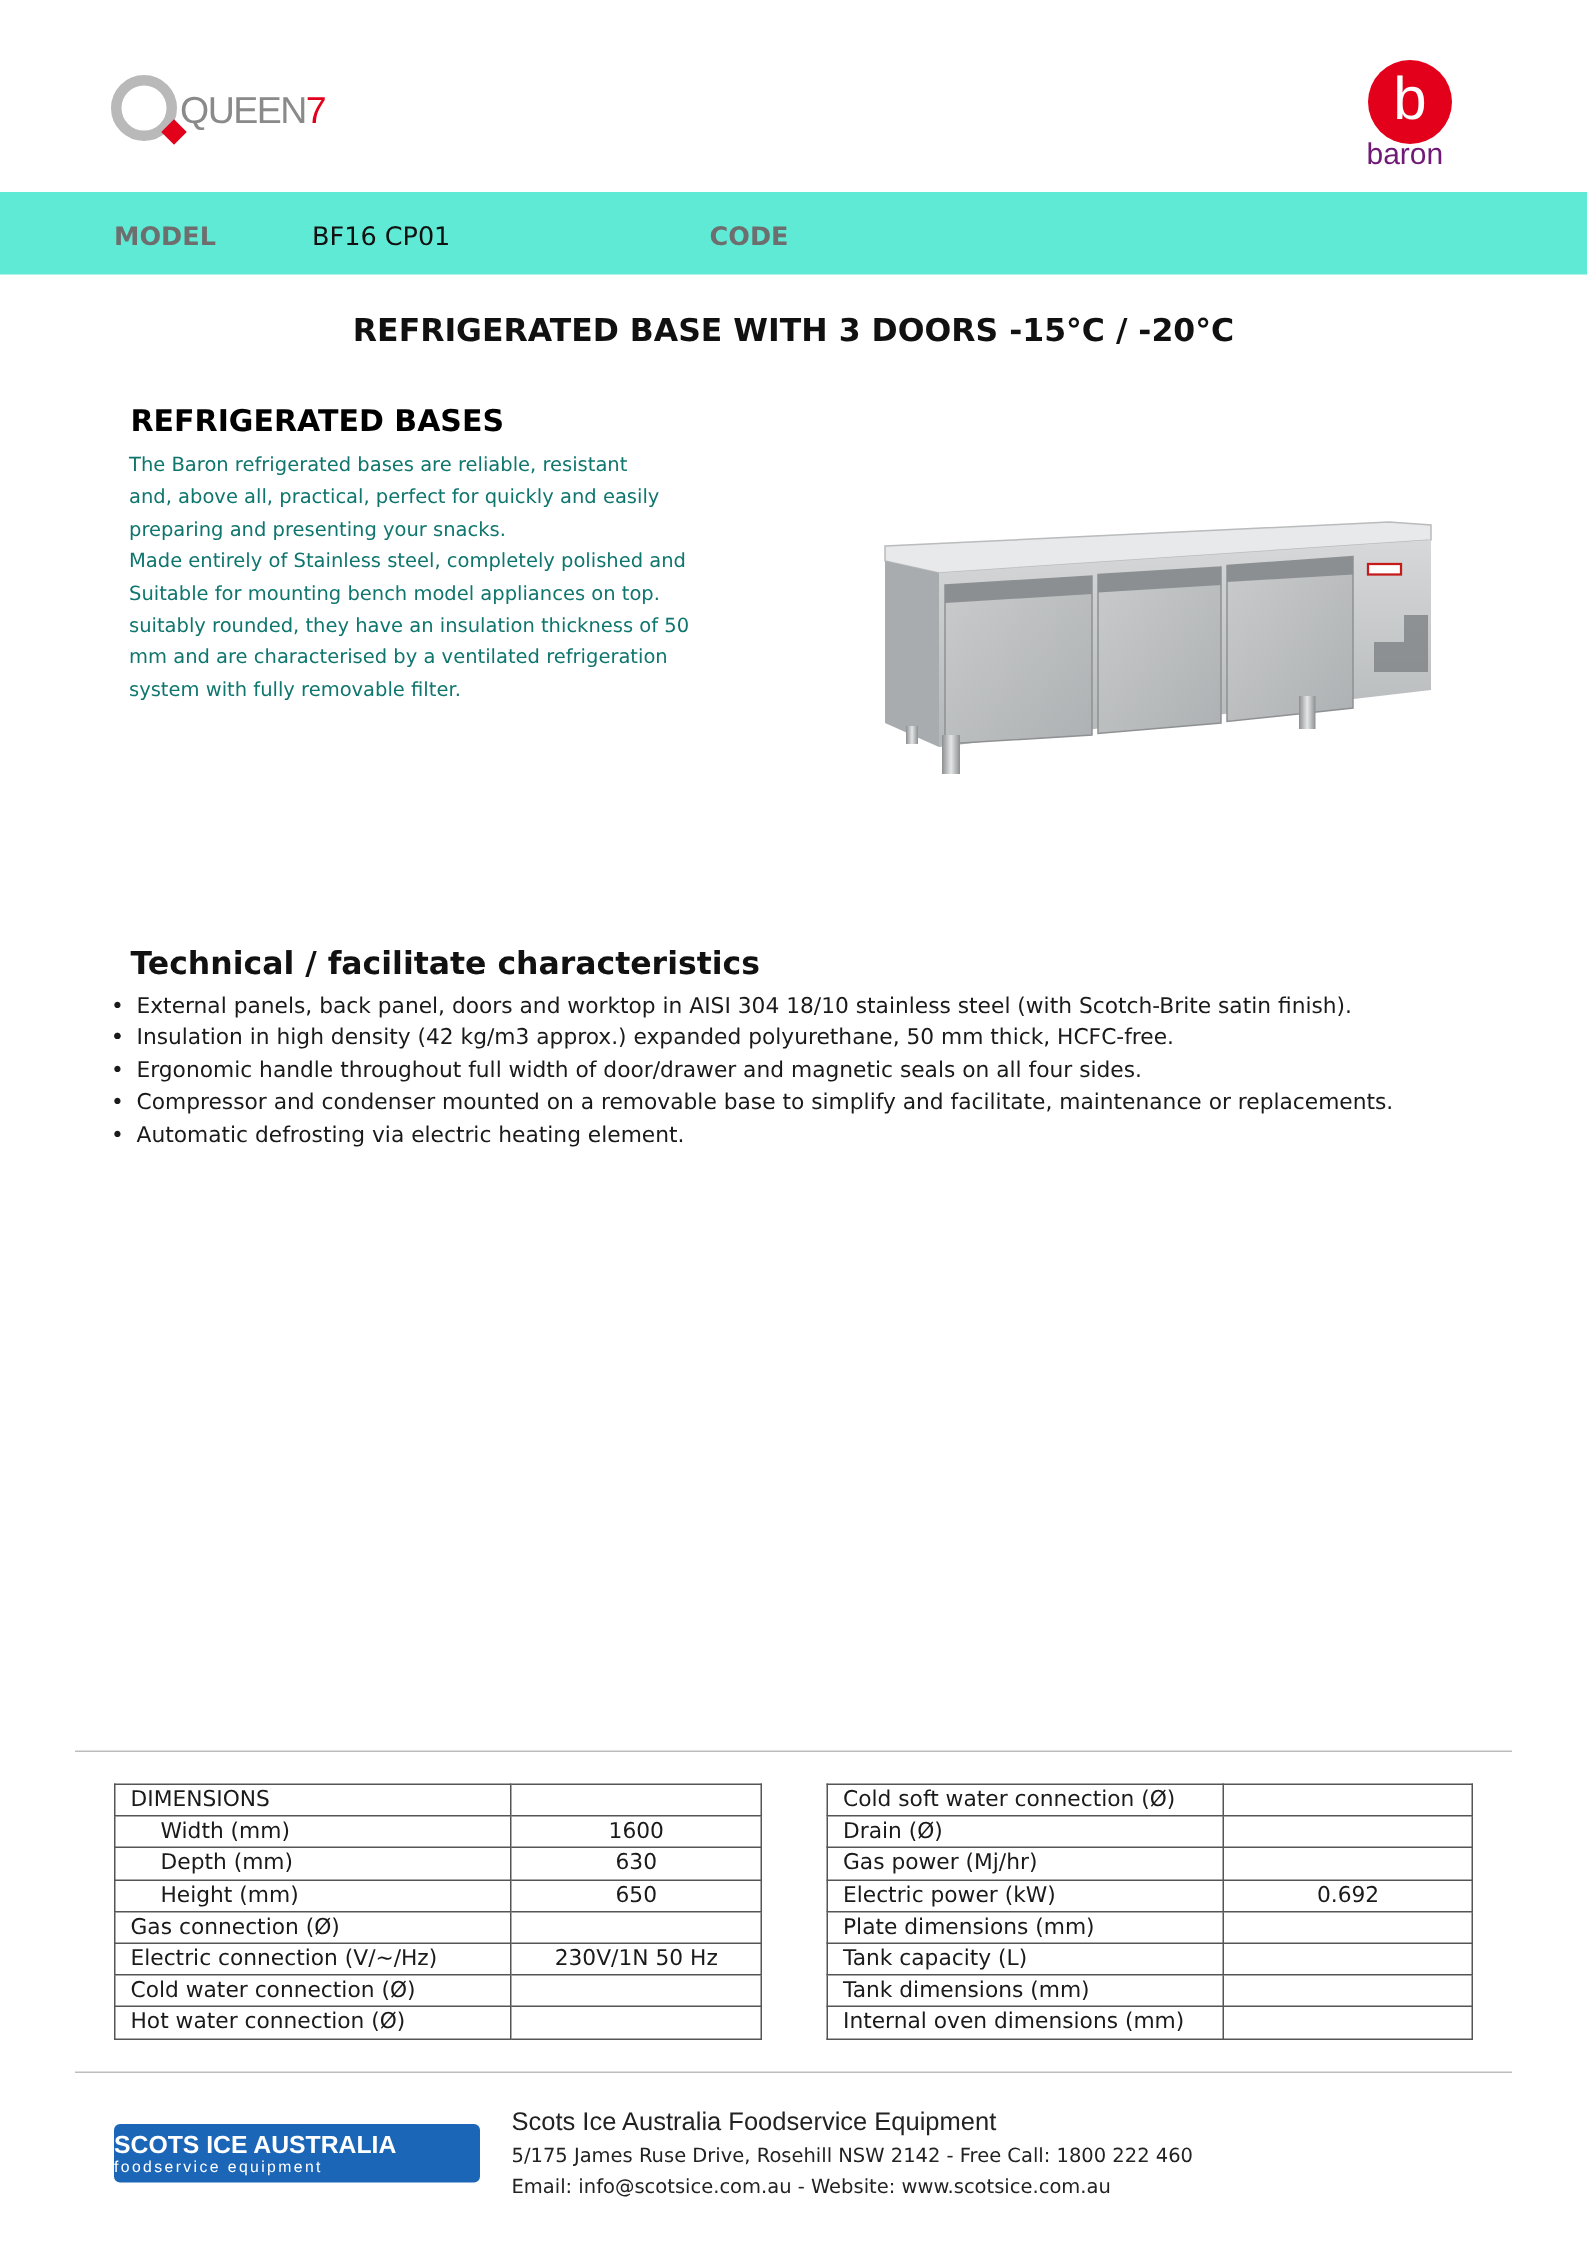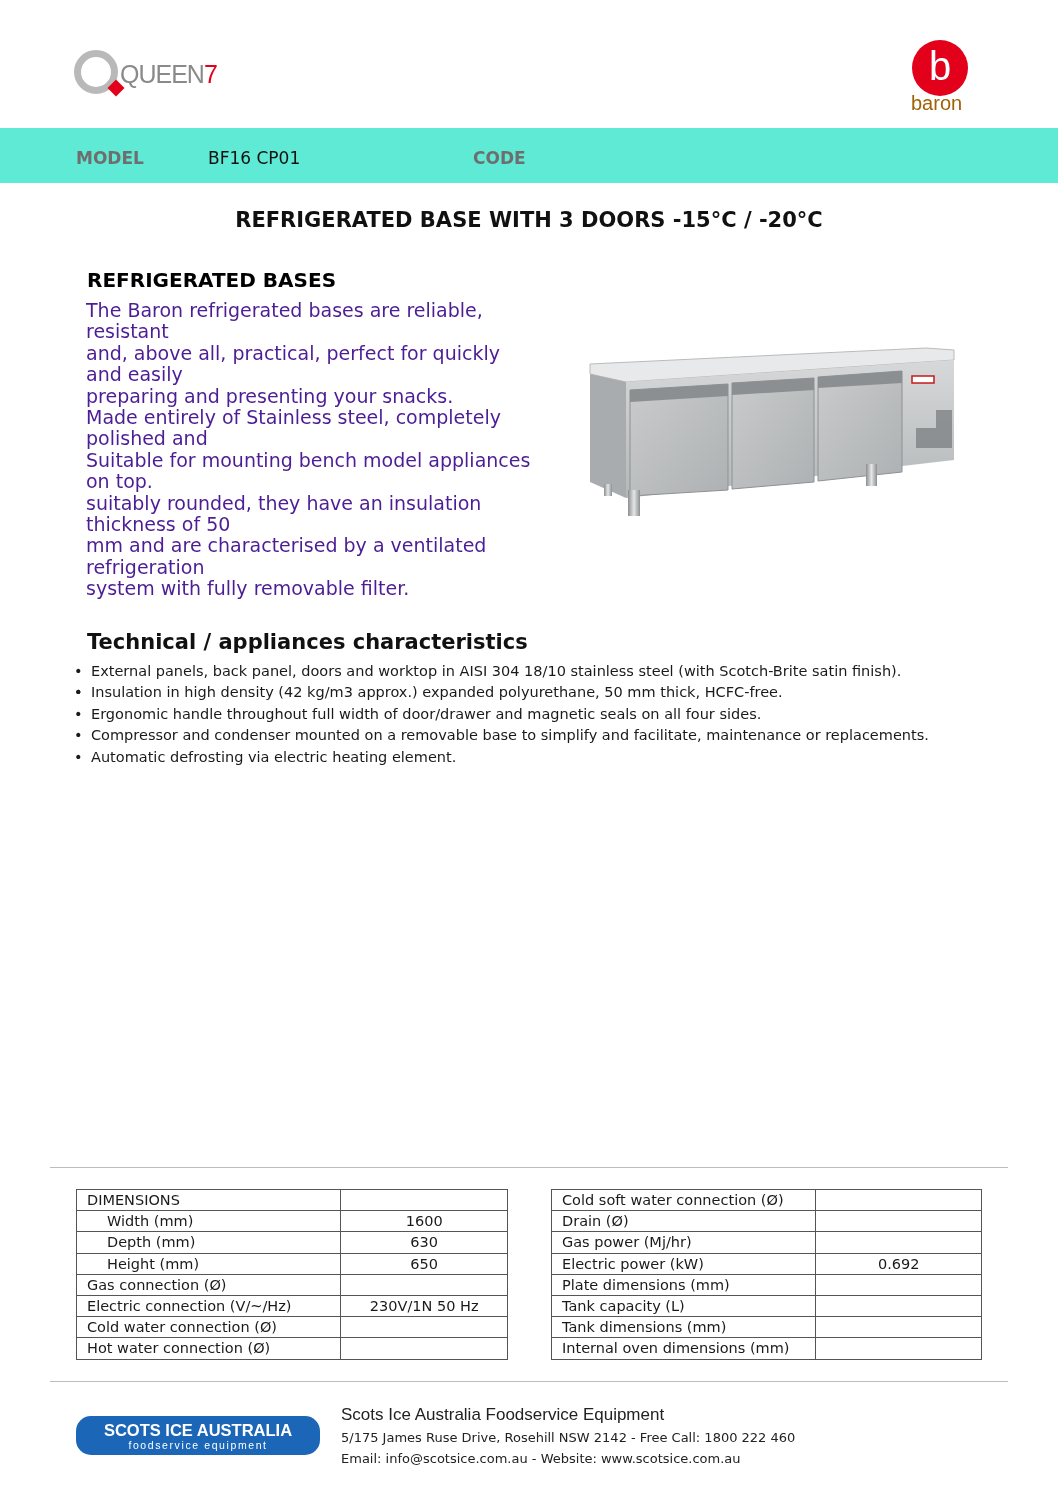--- a/index.html
+++ b/index.html
@@ -12,48 +12,48 @@
   .queen-ring { position: absolute; left: 0; top: 4px; width: 44px; height: 44px; border-radius: 50%;
                 border: 7px solid #b9b9b9; box-sizing: border-box;
                 background: transparent; }
   .queen-diamond { position: absolute; left: 36px; top: 36px; width: 12px; height: 12px; background: #e3001b; transform: rotate(45deg); }
   .queen-text { position: absolute; left: 46px; top: 14px; font-family: "Liberation Sans", sans-serif; font-size: 25px; color: #8a8a8a; letter-spacing: -1px; }
   .queen-text .seven { color: #e3001b; }
 
   .baron-logo { left: 906px; top: 40px; width: 70px; height: 75px; }
   .baron-circle { position: absolute; left: 6px; top: 0; width: 56px; height: 56px; border-radius: 50%; background: #e3001b;
                   color: #fff; font-family: "Liberation Sans", sans-serif; font-size: 40px; line-height: 52px; text-align: center; }
-  .baron-word { position: absolute; left: 5px; top: 52px; font-family: "Liberation Sans", sans-serif; font-size: 20px; color: #a16207; }
+  .baron-word { position: absolute; left: 5px; top: 52px; font-family: "Liberation Sans", sans-serif; font-size: 20px; color: #701a75; }
 
   
   .model-band { left: 0; top: 128px; width: 1058px; height: 55px; background: #5eead4; }
   .band-label { position: absolute; top: 20px; font-size: 17px; font-weight: bold; color: #6e6e6e; }
   .band-value { position: absolute; top: 20px; font-size: 17px; color: #111; }
 
   .main-title { left: 0; width: 1058px; top: 208px; text-align: center; font-size: 21px; font-weight: bold; color: #111; }
 
   .sec-title { left: 87px; top: 268px; font-size: 20px; font-weight: bold; color: #000000; }
-  .intro { left: 86px; top: 300px; width: 450px; font-size: 19px; line-height: 21.4px; color: #4c1d95; }
+  .intro { left: 86px; top: 300px; width: 450px; font-size: 13px; line-height: 21.4px; color: #0f766e; }
 
   
   .product { left: 586px; top: 340px; width: 372px; height: 180px; }
 
   .tech-title { left: 87px; top: 630px; font-size: 21px; font-weight: bold; color: #111; }
   .tech-list { left: 74px; top: 661px; width: 960px; margin: 0; padding: 0; list-style: none; font-size: 14.5px; line-height: 21.4px; }
   .tech-list li { position: relative; padding-left: 17px; white-space: nowrap; }
   .tech-list li .bullet { position: absolute; left: 0; top: 0; }
 
   .rule { left: 50px; width: 958px; height: 1px; background: #bdbdbd; }
 
   table.spec { position: absolute; border-collapse: collapse; font-size: 14.5px; }
   table.spec td { border: 1px solid #555; height: 20.2px; padding: 0 10px; line-height: 20px; }
   table.spec td.val { text-align: center; }
   table.spec td.indent { padding-left: 30px; }
 
-  .scots-badge { left: 76px; top: 1416px; width: 244px; height: 39px; background: #1c66b8; border-radius: 15px; color: #fff; text-align: center; }
+  .scots-badge { left: 76px; top: 1416px; width: 244px; height: 39px; background: #1c66b8; border-radius: 4px; color: #fff; }
   .scots-badge .big { font-family: "Liberation Sans", sans-serif; font-weight: bold; font-size: 16.5px; line-height: 18px; margin-top: 5px; }
   .scots-badge .small { font-family: "Liberation Sans", sans-serif; font-size: 10.5px; letter-spacing: 1.6px; line-height: 12px; }
 
   .foot-company { left: 341px; top: 1405px; font-family: "Liberation Sans", sans-serif; font-size: 17px; color: #222; }
   .foot-line { left: 341px; font-size: 13px; color: #222; }
 </style>
 </head>
 <body>
 
 <div class="abs queen-logo">
@@ -124,21 +124,21 @@
 
     <rect x="330" y="88" width="20" height="20" fill="#7e8284" opacity="0.8"></rect>
     <rect x="350" y="70" width="16" height="38" fill="#7e8284" opacity="0.8"></rect>
 
     <rect x="42" y="150" width="12" height="26" fill="url(#leg)"></rect>
     <rect x="280" y="124" width="11" height="22" fill="url(#leg)"></rect>
     <rect x="18" y="144" width="8" height="12" fill="url(#leg)"></rect>
   </svg>
 </div>
 
-<div class="abs tech-title">Technical / appliances characteristics</div>
+<div class="abs tech-title">Technical / facilitate characteristics</div>
 <ul class="abs tech-list">
   <li><span class="bullet">•</span><span>External panels, back panel, doors and worktop in AISI 304 18/10 stainless steel (with Scotch-Brite satin finish).</span></li>
   <li><span class="bullet">•</span></li>
   <li><span class="bullet">•</span><span>Insulation in high density (42 kg/m3 approx.) expanded polyurethane, 50 mm thick, HCFC-free.</span></li>
   <li><span class="bullet">•</span><span>Ergonomic handle throughout full width of door/drawer and magnetic seals on all four sides.</span></li>
   <li><span class="bullet">•</span><span>Compressor and condenser mounted on a removable base to simplify and facilitate, maintenance or replacements.</span></li>
   <li><span class="bullet">•</span><span>Automatic defrosting via electric heating element.</span></li>
 </ul>
 
 <div class="abs rule" style="top:1167px;"></div>

